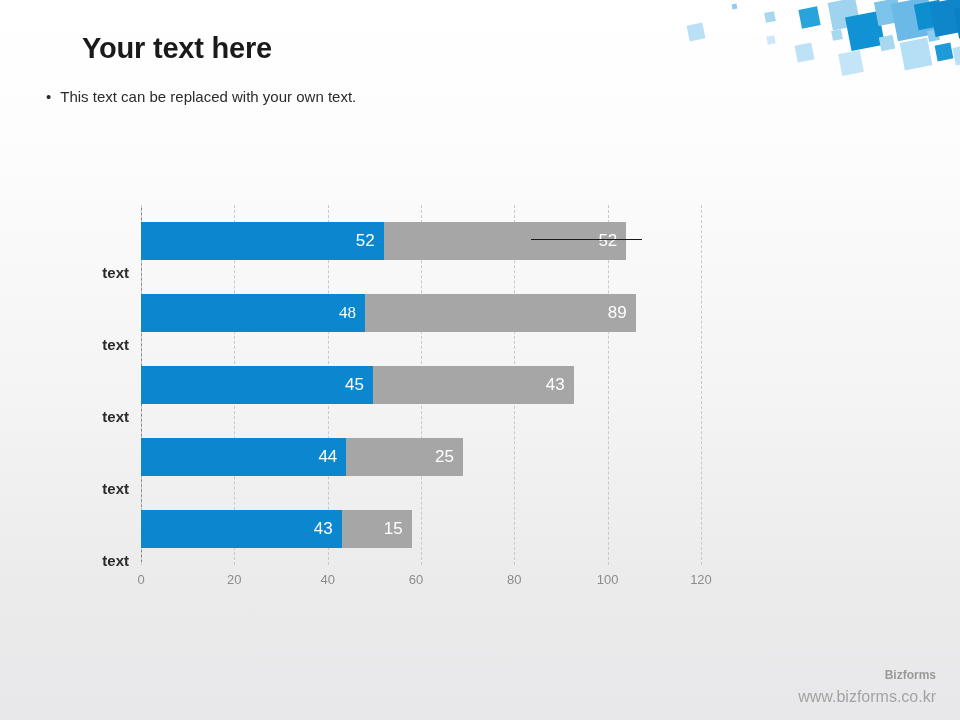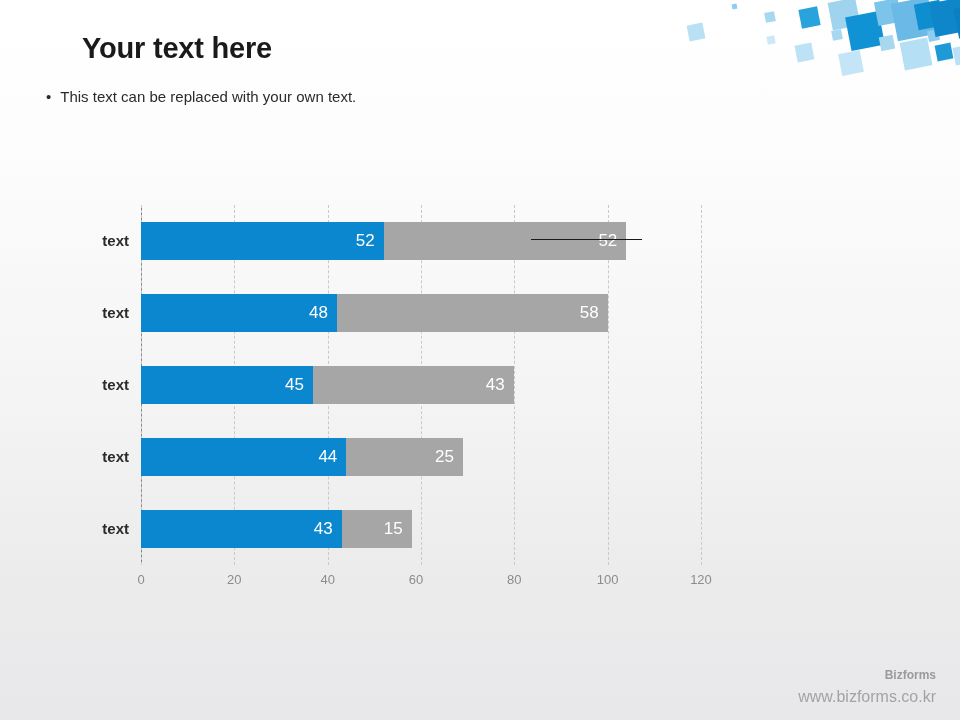--- a/index.html
+++ b/index.html
@@ -114,20 +114,21 @@
   .seg-blue { background: #0b87d0; }
   .seg-gray { background: #a6a6a6; }
 
   .cat-label {
     position: absolute;
     text-align: right;
     width: 100px;
     font-size: 15px;
     font-weight: bold;
     color: #2b2b2b;
+    margin-top: 32px;
   }
   .tick {
     position: absolute;
     top: 572px;
     width: 60px;
     margin-left: -30px;
     text-align: center;
     font-size: 13px;
     color: #8c8c8c;
   }
@@ -228,29 +229,29 @@
         <div class="gridline" style="left: 560px;"></div>
         <div class="row" style="top: 17px;">
           <div class="seg seg-blue" style="width: 242.667px; background: rgb(11, 135, 208);">
             <span>52</span>
           </div>
           <div class="seg seg-gray" style="width: 242.667px; background: rgb(166, 166, 166);">
             <span>52</span>
           </div>
         </div>
         <div class="row" style="top: 89px;">
-          <div class="seg seg-blue" style="width: 196px; background: rgb(11, 135, 208);">
+          <div class="seg seg-blue" style="width: 224px; background: rgb(11, 135, 208); font-family: Liberation Serif, serif;">
             <span>48</span>
           </div>
           <div class="seg seg-gray" style="width: 270.667px; background: rgb(166, 166, 166);">
-            <span>58</span>
+            <span>89</span>
           </div>
         </div>
         <div class="row" style="top: 161px;">
-          <div class="seg seg-blue" style="width: 172px; background: rgb(11, 135, 208);">
+          <div class="seg seg-blue" style="width: 232px; background: rgb(11, 135, 208);">
             <span>45</span>
           </div>
           <div class="seg seg-gray" style="width: 200.667px; background: rgb(166, 166, 166);">
             <span>43</span>
           </div>
         </div>
         <div class="row" style="top: 233px;">
           <div class="seg seg-blue" style="width: 205.333px; background: rgb(11, 135, 208);">
             <span>44</span>
           </div>

